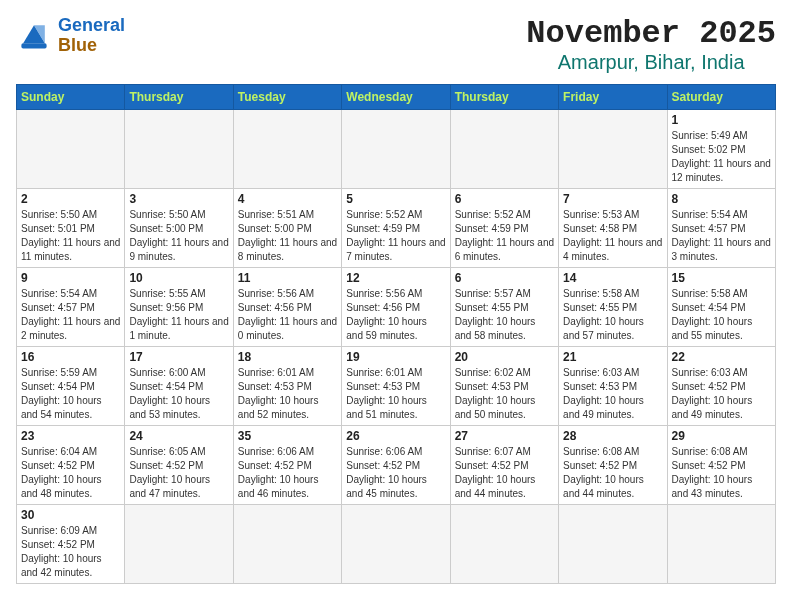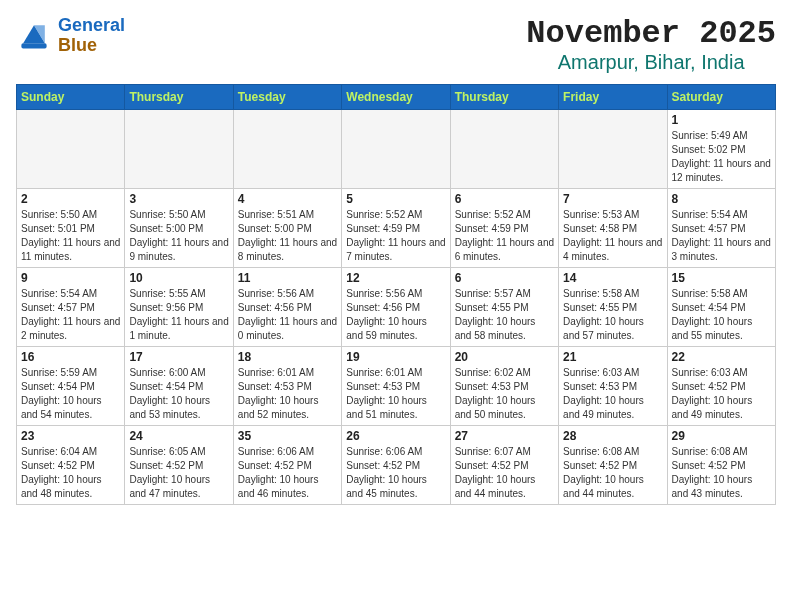--- a/index.html
+++ b/index.html
@@ -347,15 +347,30 @@
 and 44 minutes.</div>
           </td>
           <td>
             <span class="day-number">29</span>
             <div class="day-info">Sunrise: 6:08 AM
 Sunset: 4:52 PM
 Daylight: 10 hours
 and 43 minutes.</div>
           </td>
         </tr>
+        <tr class="last-row">
+          <td>
+            <span class="day-number">30</span>
+            <div class="day-info">Sunrise: 6:09 AM
+Sunset: 4:52 PM
+Daylight: 10 hours
+and 42 minutes.</div>
+          </td>
+          <td class="empty"></td>
+          <td class="empty"></td>
+          <td class="empty"></td>
+          <td class="empty"></td>
+          <td class="empty"></td>
+          <td class="empty"></td>
+        </tr>
       </tbody>
   </table>
 </div>
 
 </body></html>

